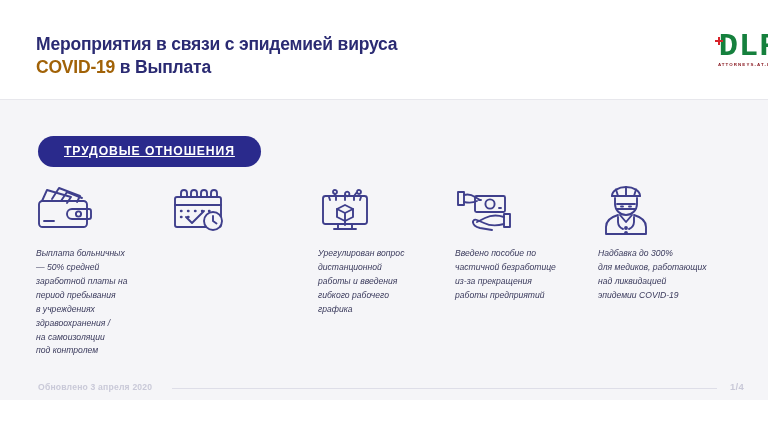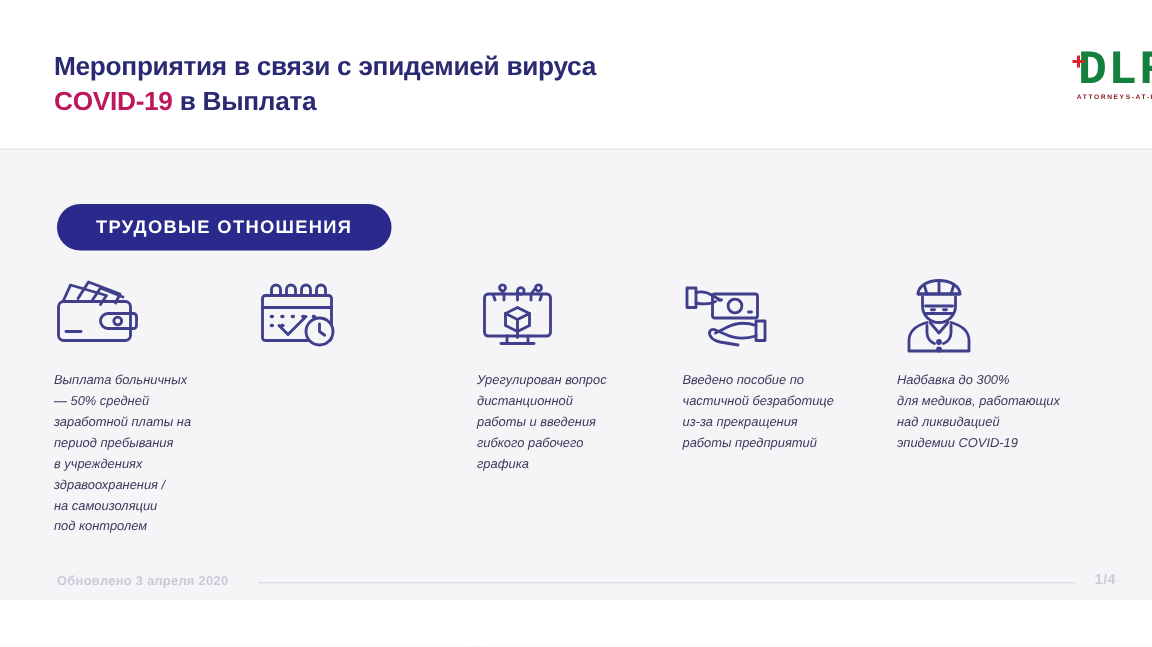--- a/index.html
+++ b/index.html
@@ -22,21 +22,21 @@
   .header-rule{
     position:absolute;left:0;top:99px;width:768px;height:1px;
     background:#e7e7ec;z-index:7;
   }
   .title{
     position:absolute;left:36px;top:33px;
     font-size:17.5px;font-weight:bold;line-height:1.33;
     color:#2a2a72;letter-spacing:-0.2px;margin:0;
     white-space:pre-line;
   }
-  .title .covid{color:#be185d;}
+  .title .covid{color:#a16207;}
 
   .logo{
     position:absolute;right:24px;top:34px;width:78px;height:36px;
     text-align:center;
   }
   .logo-mark{
     position:relative;display:block;
     font-family:Liberation Mono, monospace;
     font-size:32px;font-weight:bold;color:#15803d;
     letter-spacing:1px;line-height:26px;
@@ -66,20 +66,21 @@
   .bg-svg{position:absolute;left:0;top:0;width:768px;height:431px;z-index:0;pointer-events:none;}
 
   
   .badge{
     position:absolute;left:38px;top:136px;z-index:3;
     background:#2a2a8c;color:#ffffff;
     border-radius:18px;
     padding:9px 26px 10px 26px;
     font-size:12.2px;font-weight:bold;letter-spacing:0.9px;
     line-height:1;
+    text-decoration:underline;
   }
 
   
   .cols{
     position:absolute;left:0;top:183px;width:693px;height:160px;z-index:3;font-style:italic;
   }
   .col{
     position:absolute;top:0;width:132px;
   }
   .col-0{left:36px;}

